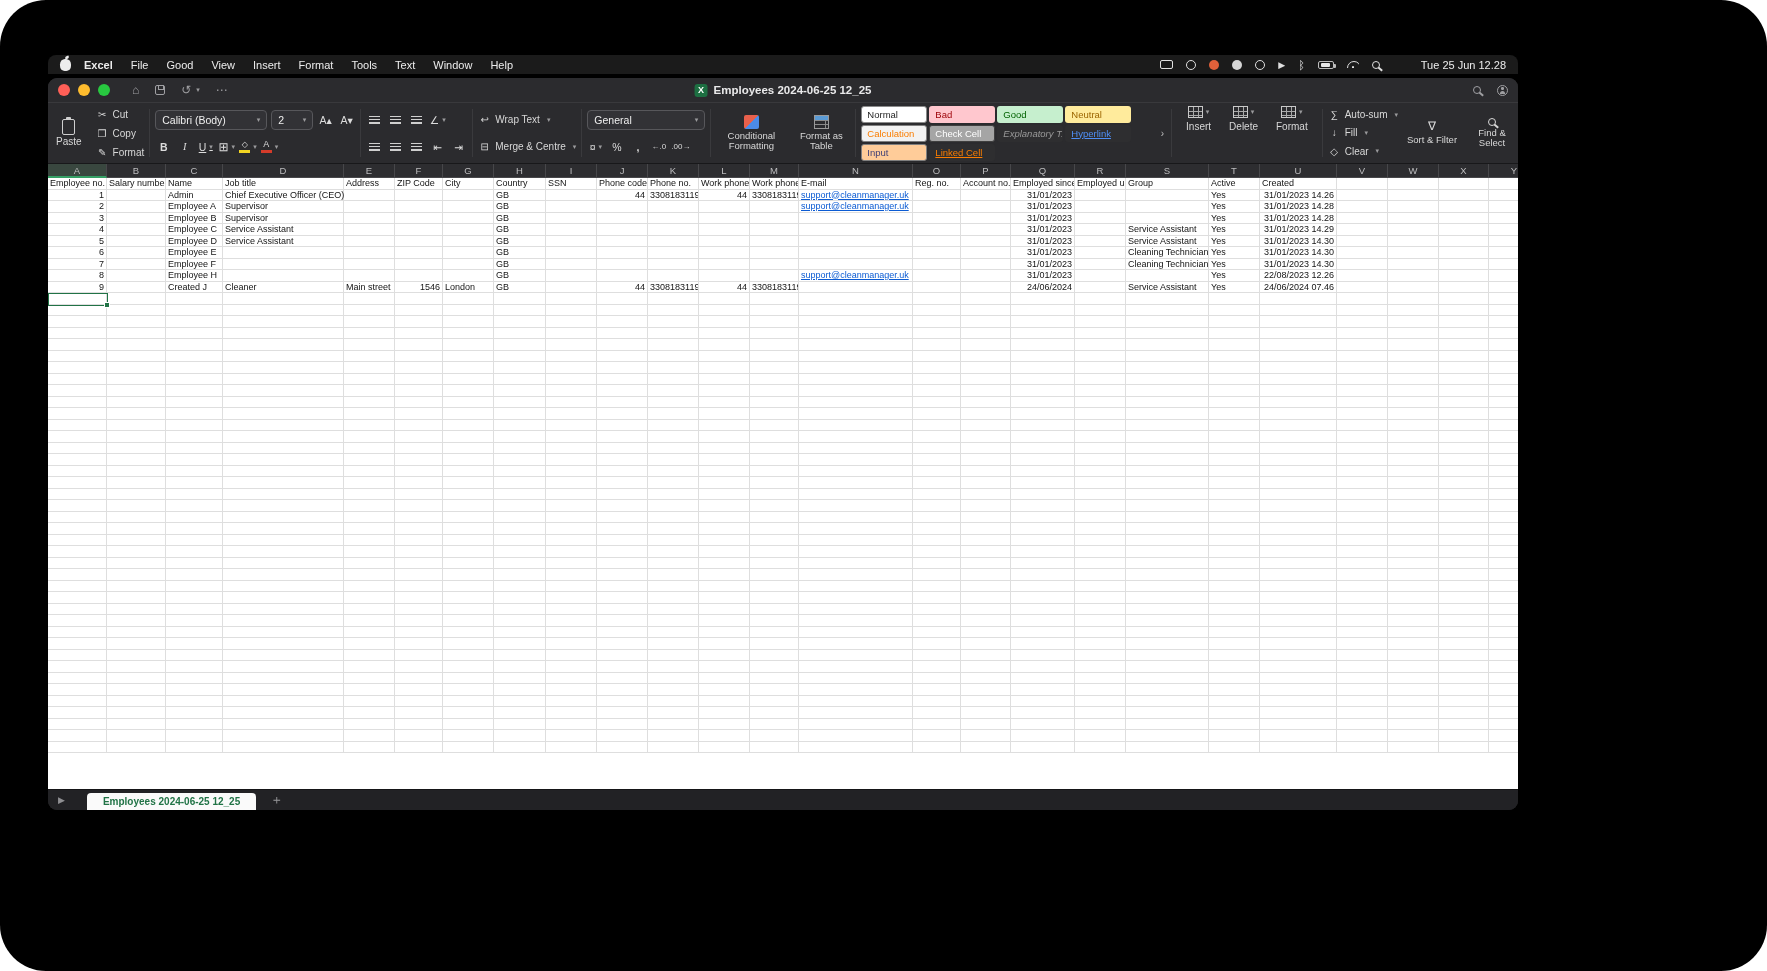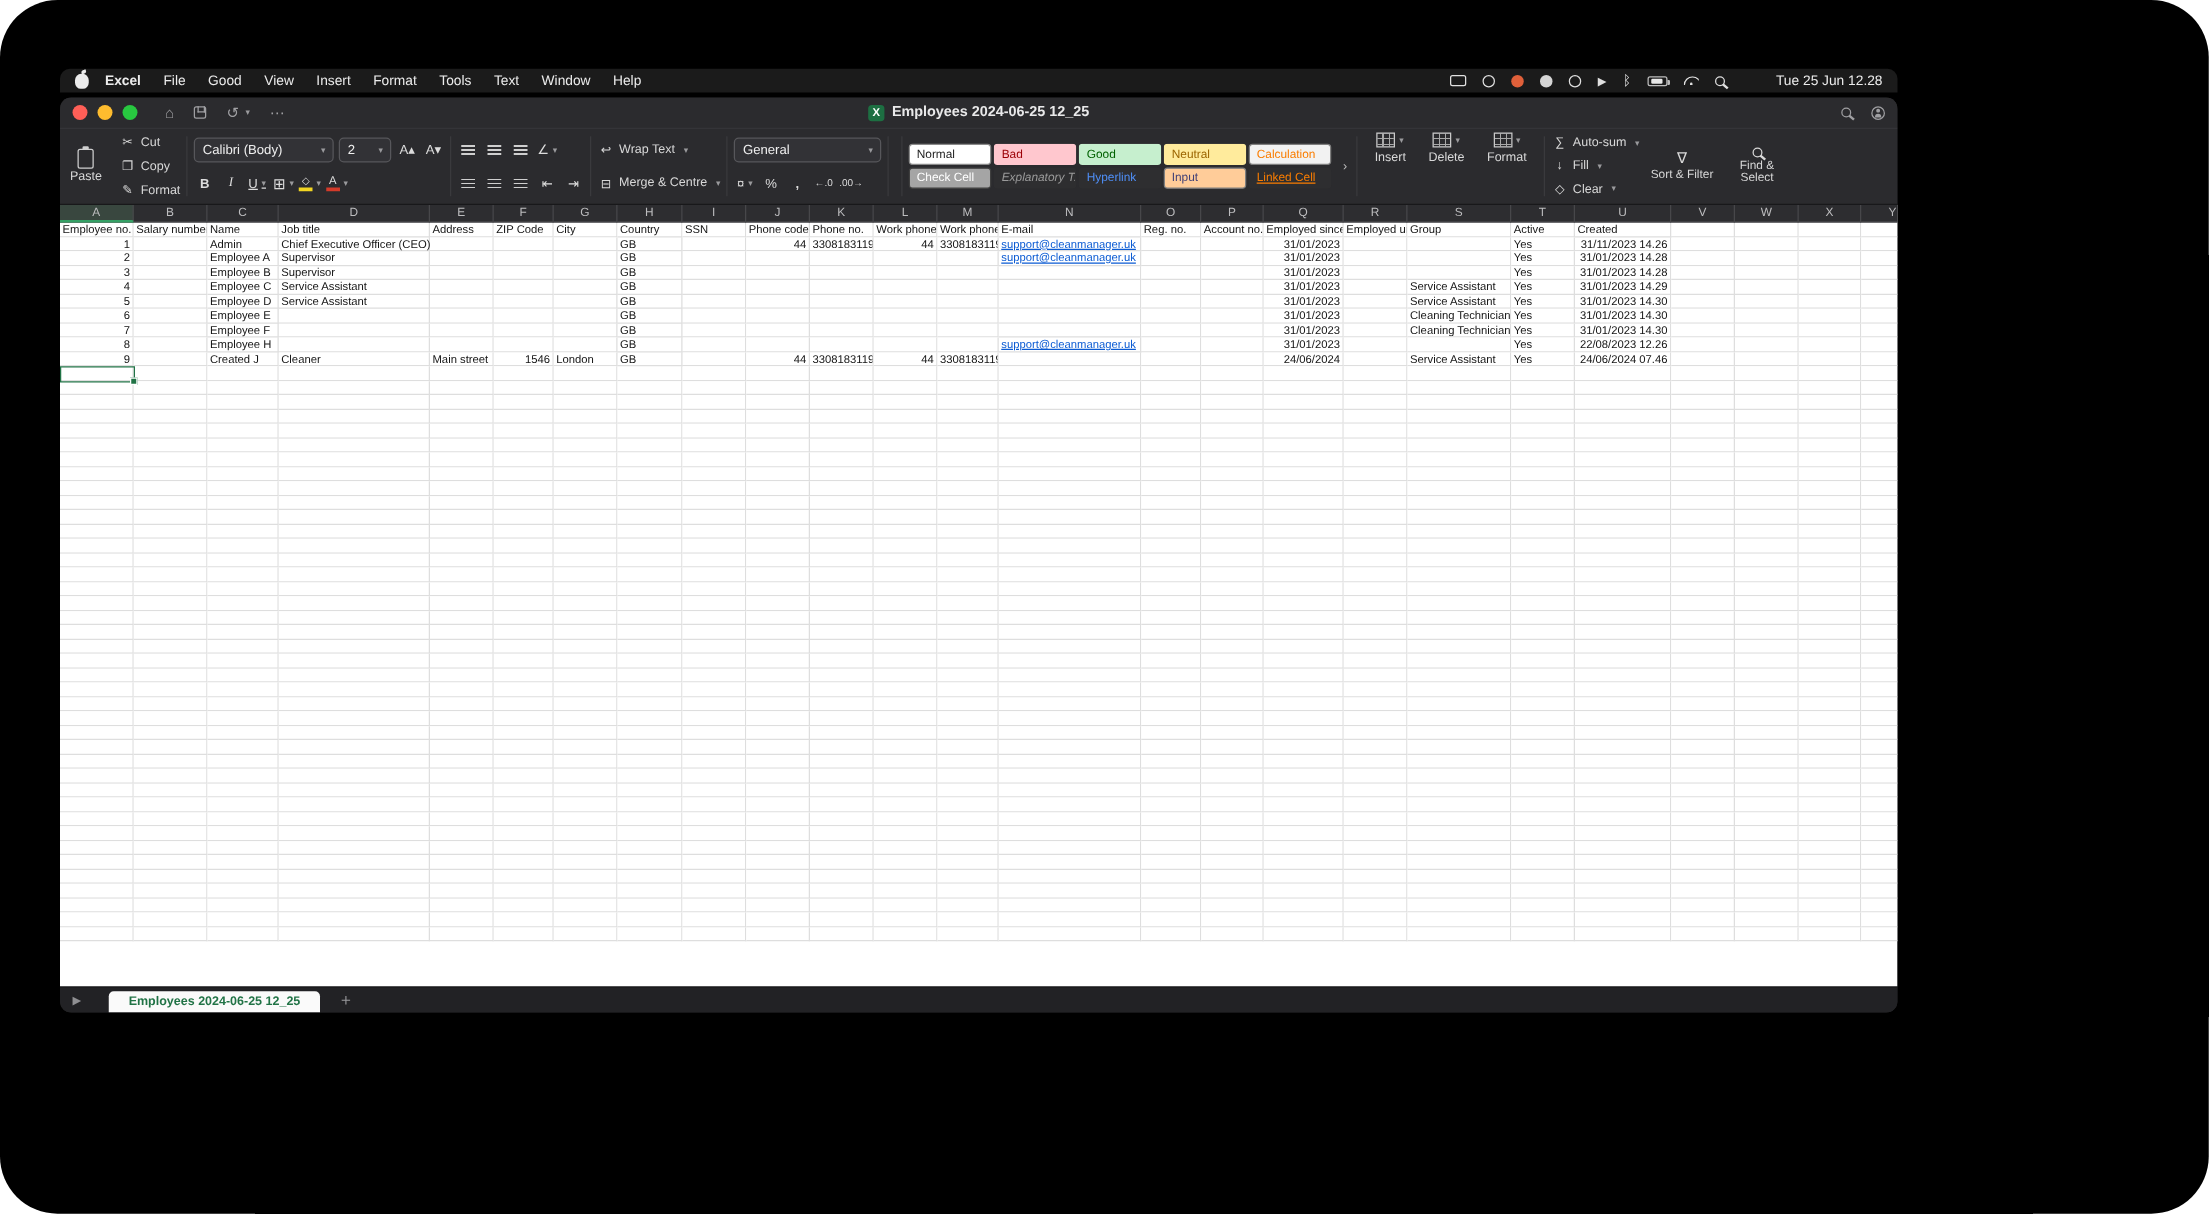--- a/index.html
+++ b/index.html
@@ -293,31 +293,41 @@
           <div class="rrow">
             <span class="tbtn">¤<span class="caret">▾</span></span>
             <span class="tbtn">%</span>
             <span class="tbtn" style="font-weight:bold">,</span>
             <span class="tbtn" style="font-size:8px">←.0</span>
             <span class="tbtn" style="font-size:8px">.00→</span>
           </div>
         </div>
         <div class="vr"></div>
 
+        <div class="rgroup" style="flex-direction:row;gap:6px">
+          <div class="bigbtn">
+            <span class="i-cf"></span>
+            <span class="twoLine">Conditional Formatting</span>
+          </div>
+          <div class="bigbtn">
+            <span class="i-ft"></span>
+            <span class="twoLine" style="width:46px">Format as Table</span>
+          </div>
+        </div>
         <div class="vr"></div>
 
         <div class="gallery" id="style-gallery">
             <div class="style-cell" style="background: rgb(255, 255, 255); color: rgb(31, 31, 31); border: 1px solid rgb(138, 138, 138);">Normal</div>
             <div class="style-cell" style="background: rgb(255, 199, 206); color: rgb(156, 0, 6); border: 1px solid transparent;">Bad</div>
             <div class="style-cell" style="background: rgb(198, 239, 206); color: rgb(0, 97, 0); border: 1px solid transparent;">Good</div>
             <div class="style-cell" style="background: rgb(255, 235, 156); color: rgb(156, 101, 0); border: 1px solid transparent;">Neutral</div>
             <div class="style-cell" style="background: rgb(242, 242, 242); color: rgb(250, 125, 0); border: 1px solid rgb(127, 127, 127);">Calculation</div>
             <div class="style-cell" style="background: rgb(165, 165, 165); color: rgb(255, 255, 255); border: 1px solid rgb(63, 63, 63);">Check Cell</div>
             <div class="style-cell" style="background: rgb(46, 46, 48); color: rgb(154, 154, 154); border: 1px solid transparent; font-style: italic;">Explanatory T...</div>
-            <div class="style-cell" style="background: rgb(46, 46, 48); color: rgb(79, 143, 247); border: 1px solid transparent; ">Hyperlink</div>
+            <div class="style-cell" style="background: rgb(46, 46, 48); color: rgb(79, 143, 247); border: 1px solid transparent; text-decoration: underline;">Hyperlink</div>
             <div class="style-cell" style="background: rgb(255, 204, 153); color: rgb(63, 63, 118); border: 1px solid rgb(127, 127, 127);">Input</div>
             <div class="style-cell" style="background: rgb(46, 46, 48); color: rgb(250, 125, 0); border: 1px solid transparent; text-decoration: underline;">Linked Cell</div>
           </div>
         <div class="gal-more">›</div>
         <div class="vr"></div>
 
         <div class="rgroup" style="flex-direction:row">
           <div class="cellbtn">
             <span style="display:flex;align-items:center">
                 <span class="i-cells"></span>
@@ -442,21 +452,21 @@
               <div class="cell num" style="width: 51px;">3308183119</div>
               <div class="cell num" style="width: 51px;">44</div>
               <div class="cell num" style="width: 49px;">3308183119</div>
               <div class="cell link ovf" style="width: 114px;">support@cleanmanager.uk</div>
               <div class="cell" style="width: 48px;"></div>
               <div class="cell" style="width: 50px;"></div>
               <div class="cell num" style="width: 64px;">31/01/2023</div>
               <div class="cell" style="width: 51px;"></div>
               <div class="cell" style="width: 83px;"></div>
               <div class="cell" style="width: 51px;">Yes</div>
-              <div class="cell num" style="width: 77px;">31/11/2023 14.26</div>
+              <div class="cell num" style="width: 77px;">31/01/2023 14.26</div>
               <div class="cell" style="width: 51px;"></div>
               <div class="cell" style="width: 51px;"></div>
               <div class="cell" style="width: 50px;"></div>
               <div class="cell" style="width: 51px;"></div>
             </div>
             <div class="grid-row">
               <div class="cell num" style="width: 59px;">2</div>
               <div class="cell" style="width: 59px;"></div>
               <div class="cell" style="width: 57px;">Employee A</div>
               <div class="cell ovf" style="width: 121px;">Supervisor</div>

